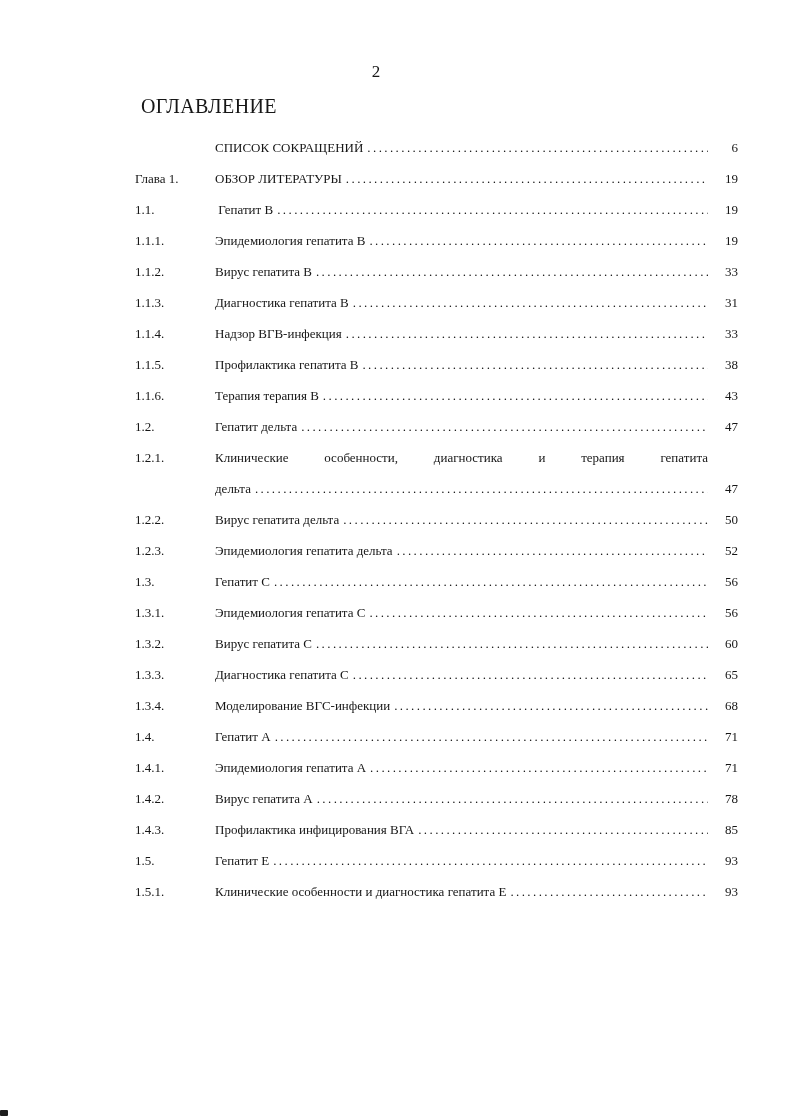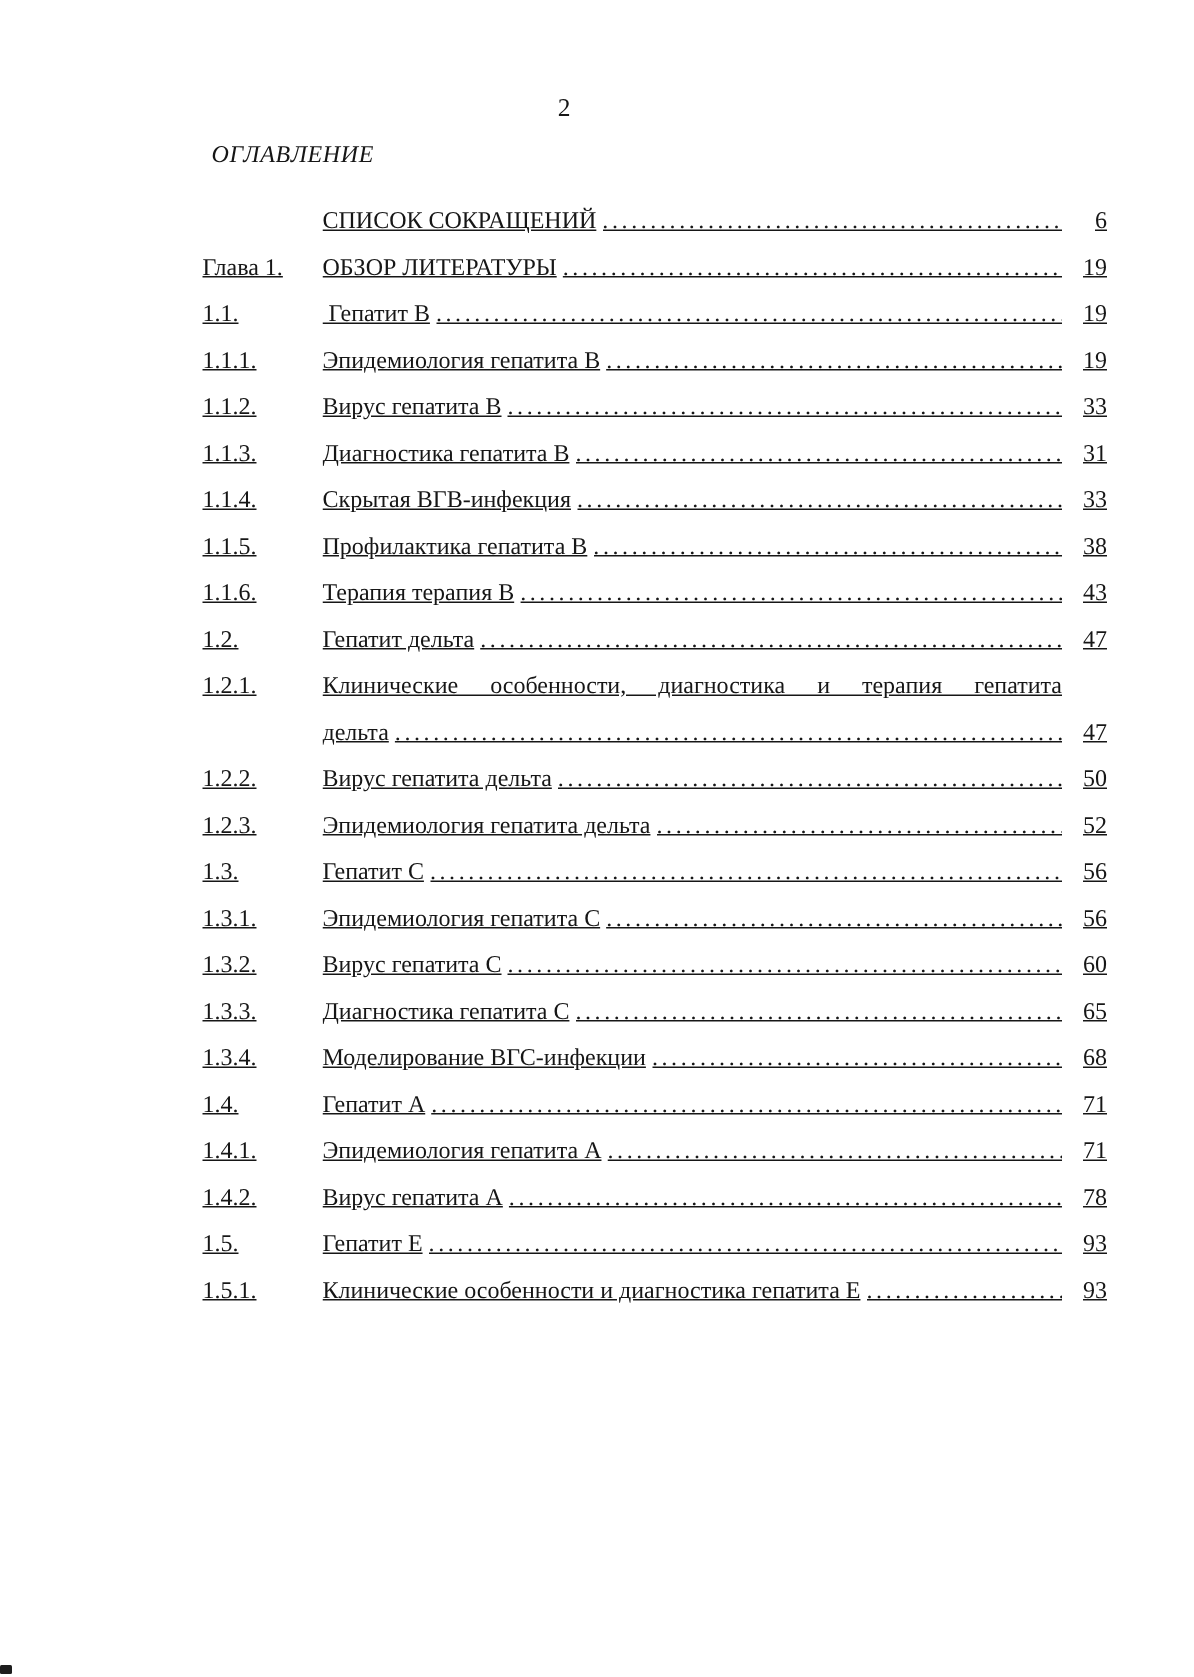--- a/index.html
+++ b/index.html
@@ -21,31 +21,29 @@
     top: 62px;
     left: 0;
     width: 752px;
     text-align: center;
     font-size: 17px;
   }
   .heading {
     position: absolute;
     top: 95px;
     left: 141px;
-    font-size: 16px;
+    font-size: 20px;
     letter-spacing: 0.4px;
-    font-style: italic;
   }
   .toc {
     position: absolute;
     top: 132px;
     left: 135px;
     width: 603px;
-    font-size: 16px;
-    text-decoration: underline;
+    font-size: 13px;
   }
   .row {
     display: flex;
     align-items: stretch;
     line-height: 31px;
   }
   .num {
     flex: 0 0 80px;
     width: 80px;
     white-space: pre;
@@ -159,21 +157,21 @@
     <span class="mid">
       <span class="title">Диагностика гепатита В</span>
       <span class="leader"></span>
     </span>
     <span class="pg">31</span>
   </div>
 
   <div class="row">
     <span class="num">1.1.4.</span>
     <span class="mid">
-      <span class="title">Скрытая ВГВ-инфекция</span>
+      <span class="title">Надзор ВГВ-инфекция</span>
       <span class="leader"></span>
     </span>
     <span class="pg">33</span>
   </div>
 
   <div class="row">
     <span class="num">1.1.5.</span>
     <span class="mid">
       <span class="title">Профилактика гепатита В</span>
       <span class="leader"></span>
@@ -294,20 +292,28 @@
 
   <div class="row">
     <span class="num">1.4.2.</span>
     <span class="mid">
       <span class="title">Вирус гепатита А</span>
       <span class="leader"></span>
     </span>
     <span class="pg">78</span>
   </div>
 
+  <div class="row">
+    <span class="num">1.4.3.</span>
+    <span class="mid">
+      <span class="title">Профилактика инфицирования ВГА</span>
+      <span class="leader"></span>
+    </span>
+    <span class="pg">85</span>
+  </div>
 
 
   <div class="row">
     <span class="num">1.5.</span>
     <span class="mid">
       <span class="title">Гепатит Е</span>
       <span class="leader"></span>
     </span>
     <span class="pg">93</span>
   </div>

